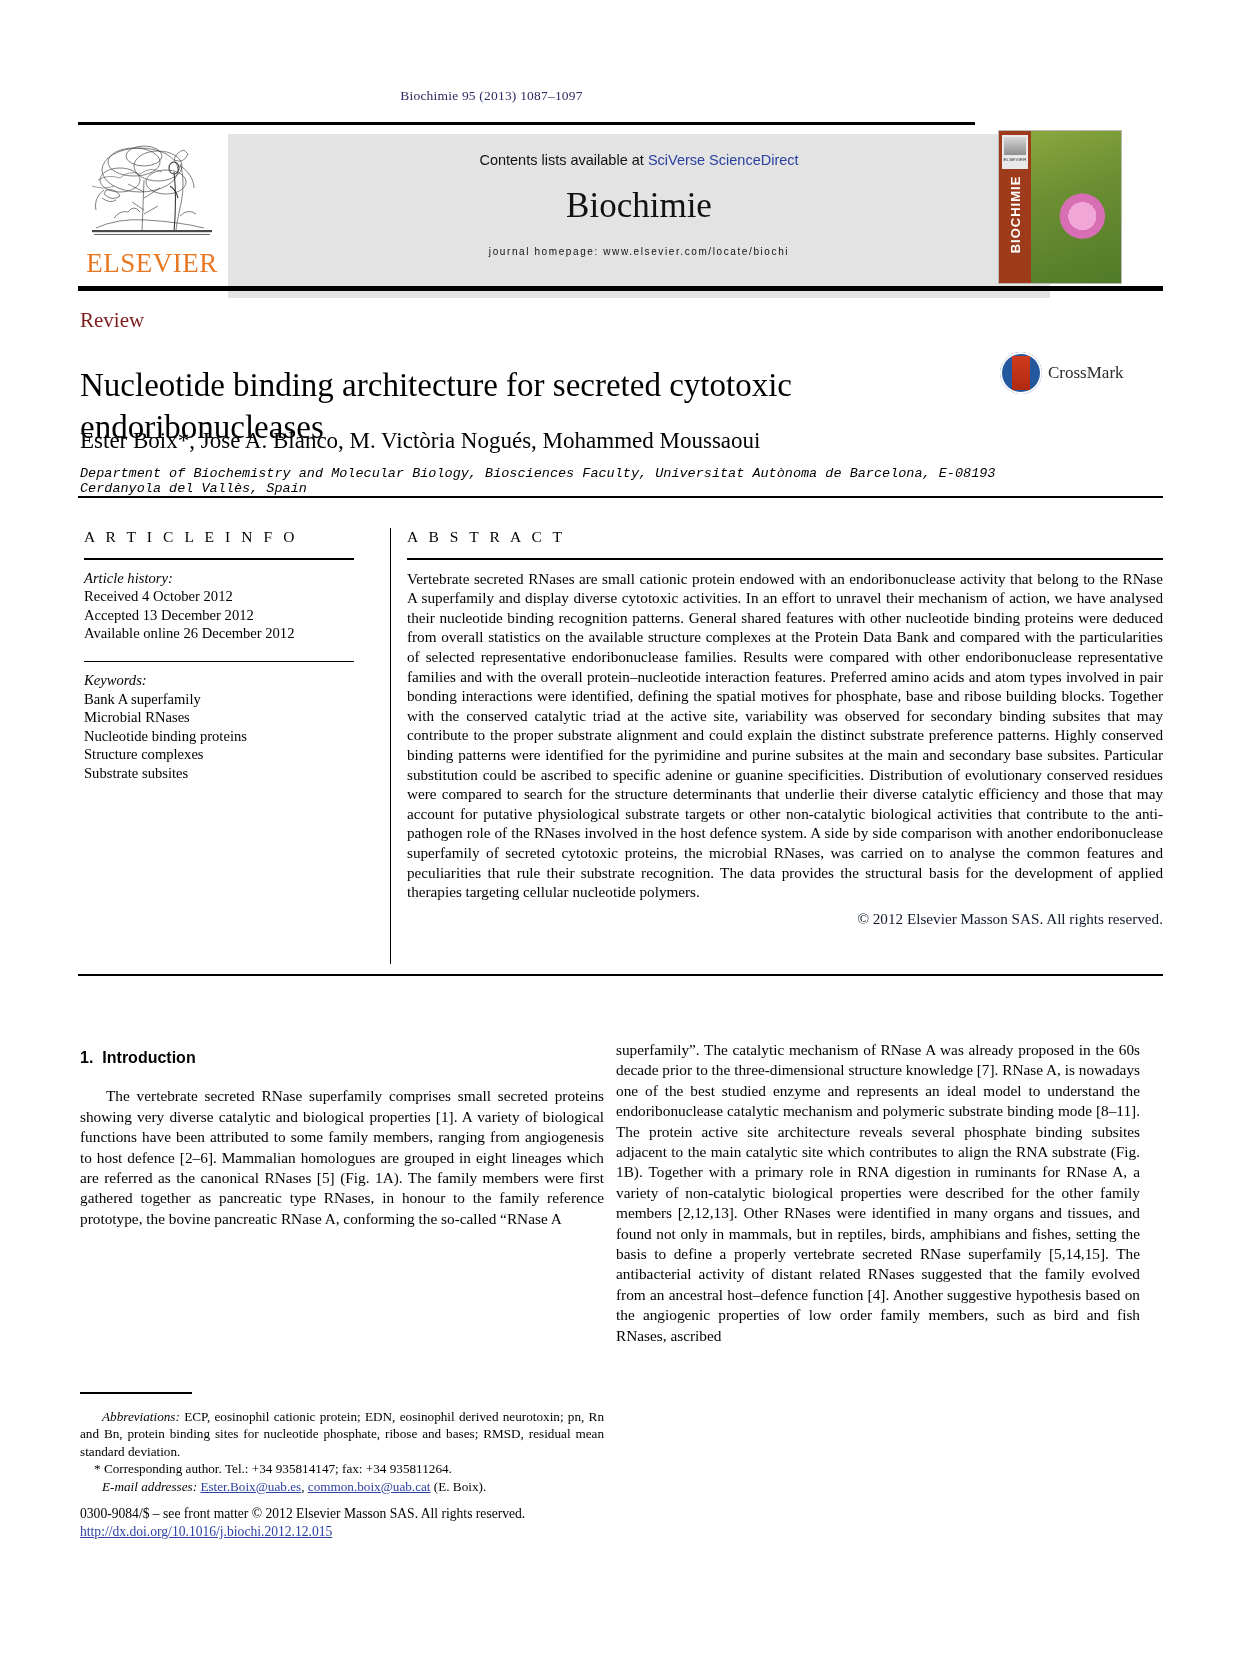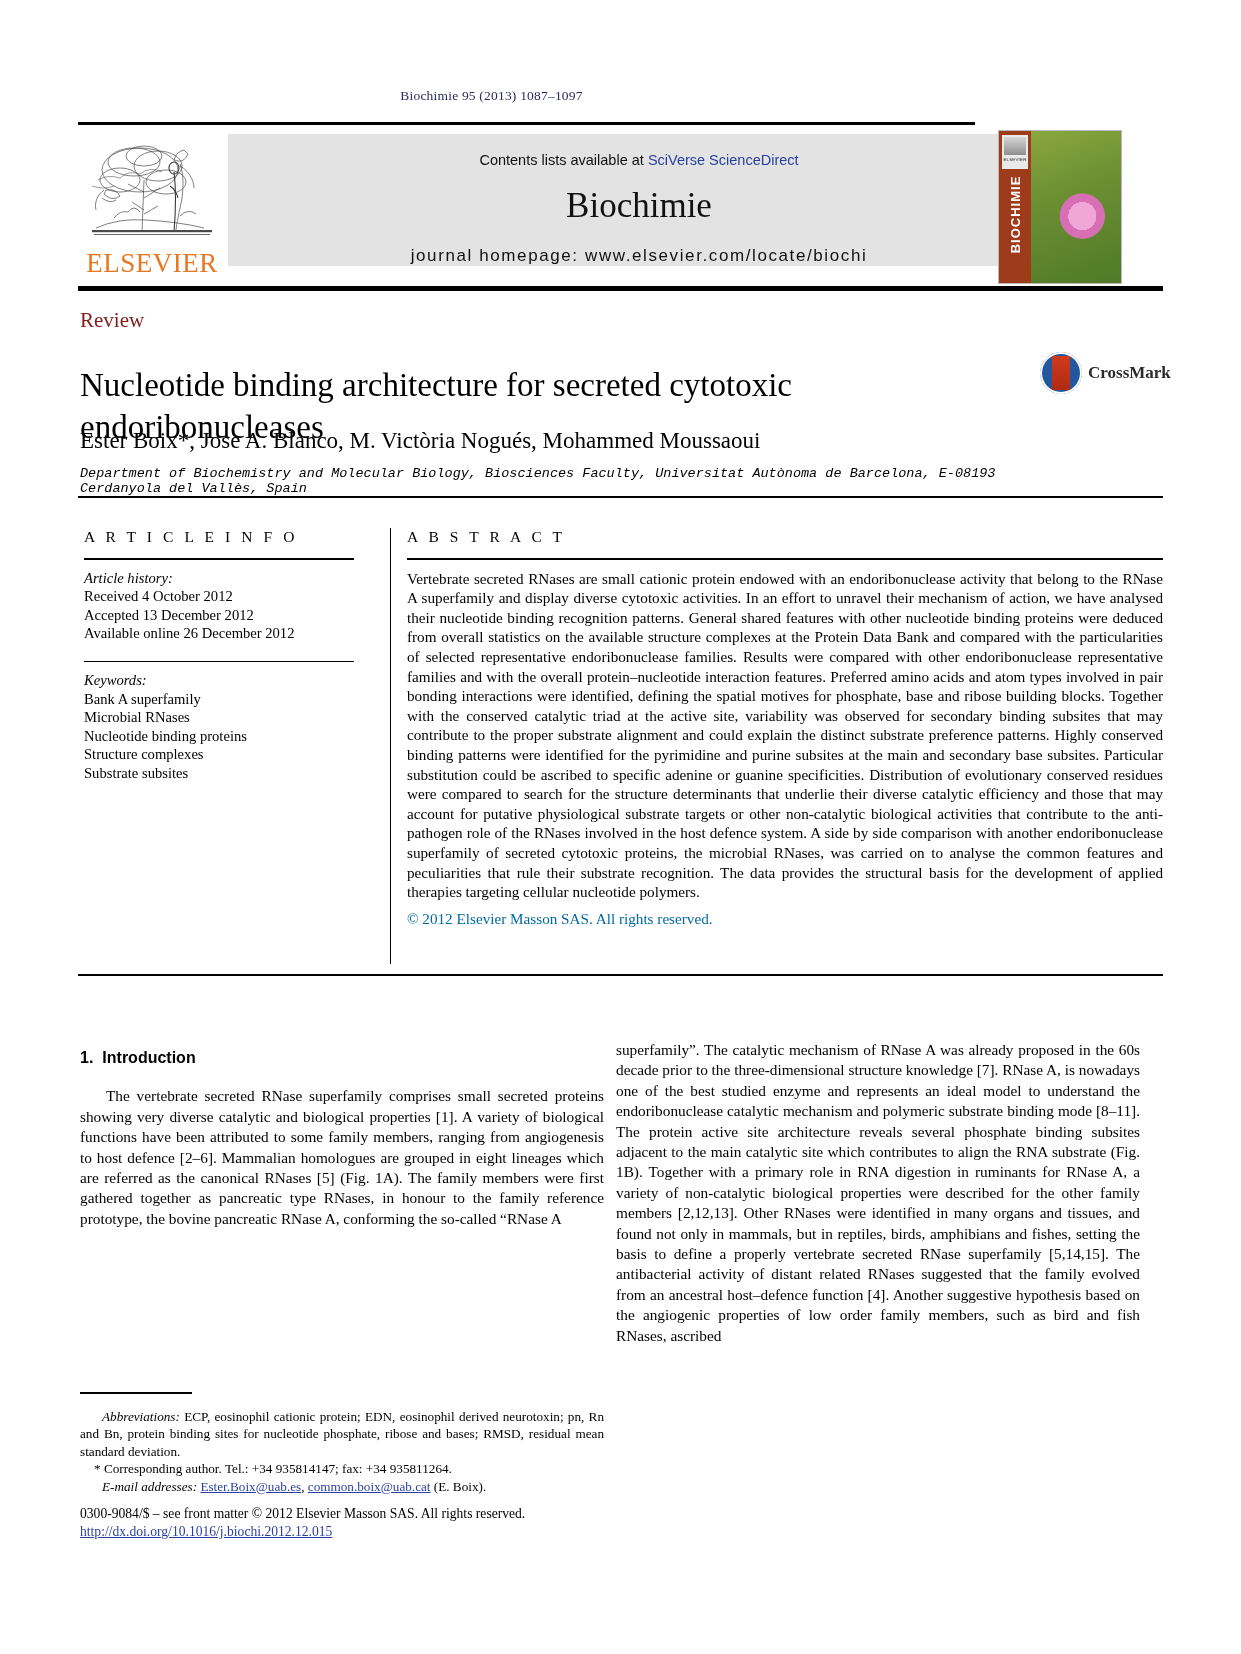--- a/index.html
+++ b/index.html
@@ -74,21 +74,21 @@
     font-family: "Liberation Serif", serif;
     font-size: 27px;
     letter-spacing: 0.5px;
     color: #E87722;
     font-weight: 400;
   }
   .banner {
     position: absolute;
     left: 150px; top: 12px;
     width: 822px;
-    height: 132px;
+    height: 164px;
     background: #e3e3e3;
   }
   .banner-contents {
     position: absolute;
     left: 0; top: 18px;
     width: 822px;
     text-align: center;
     font-family: "Liberation Sans", sans-serif;
     font-size: 14.5px;
     color: #111;
@@ -105,21 +105,21 @@
     font-family: "Liberation Serif", serif;
     font-size: 35px;
     color: #111;
   }
   .banner-homepage {
     position: absolute;
     left: 0; top: 112px;
     width: 822px;
     text-align: center;
     font-family: "Liberation Sans", sans-serif;
-    font-size: 17px;
+    font-size: 10px;
     letter-spacing: 1.6px;
     color: #111;
   }
   
   .cover {
     position: absolute;
     left: 920px; top: 8px;
     width: 122px;
     height: 152px;
     border: 1px solid #b9b9b9;
@@ -208,24 +208,23 @@
     width: 1000px;
     font-size: 13.5px;
     font-style: italic;
     color: #000;
     font-family: Liberation Mono, monospace;
   }
 
   
   .crossmark {
     position: absolute;
-    left: 1040px; top: 352px;
+    left: 1000px; top: 352px;
     width: 140px;
     height: 44px;
-    font-weight: bold;
   }
   .crossmark-mark {
     position: absolute;
     left: 0; top: 0;
     width: 42px; height: 42px;
     border-radius: 50%;
     background: #23589f;
     box-shadow: inset 0 0 0 2px #ffffff;
   }
   .crossmark-inner {
@@ -298,21 +297,22 @@
   }
   .abs-text {
     font-size: 15.2px;
     line-height: 19.6px;
     text-align: justify;
     color: #000;
   }
   .abs-copy {
     margin-top: 8px;
     font-size: 15.2px;
-    color: #0369a1;
+    text-align: right;
+    color: #0f172a;
   }
 
   
   .col {
     position: absolute;
     top: 1040px;
     width: 524px;
     font-size: 15.3px;
     line-height: 20.4px;
     text-align: justify;

